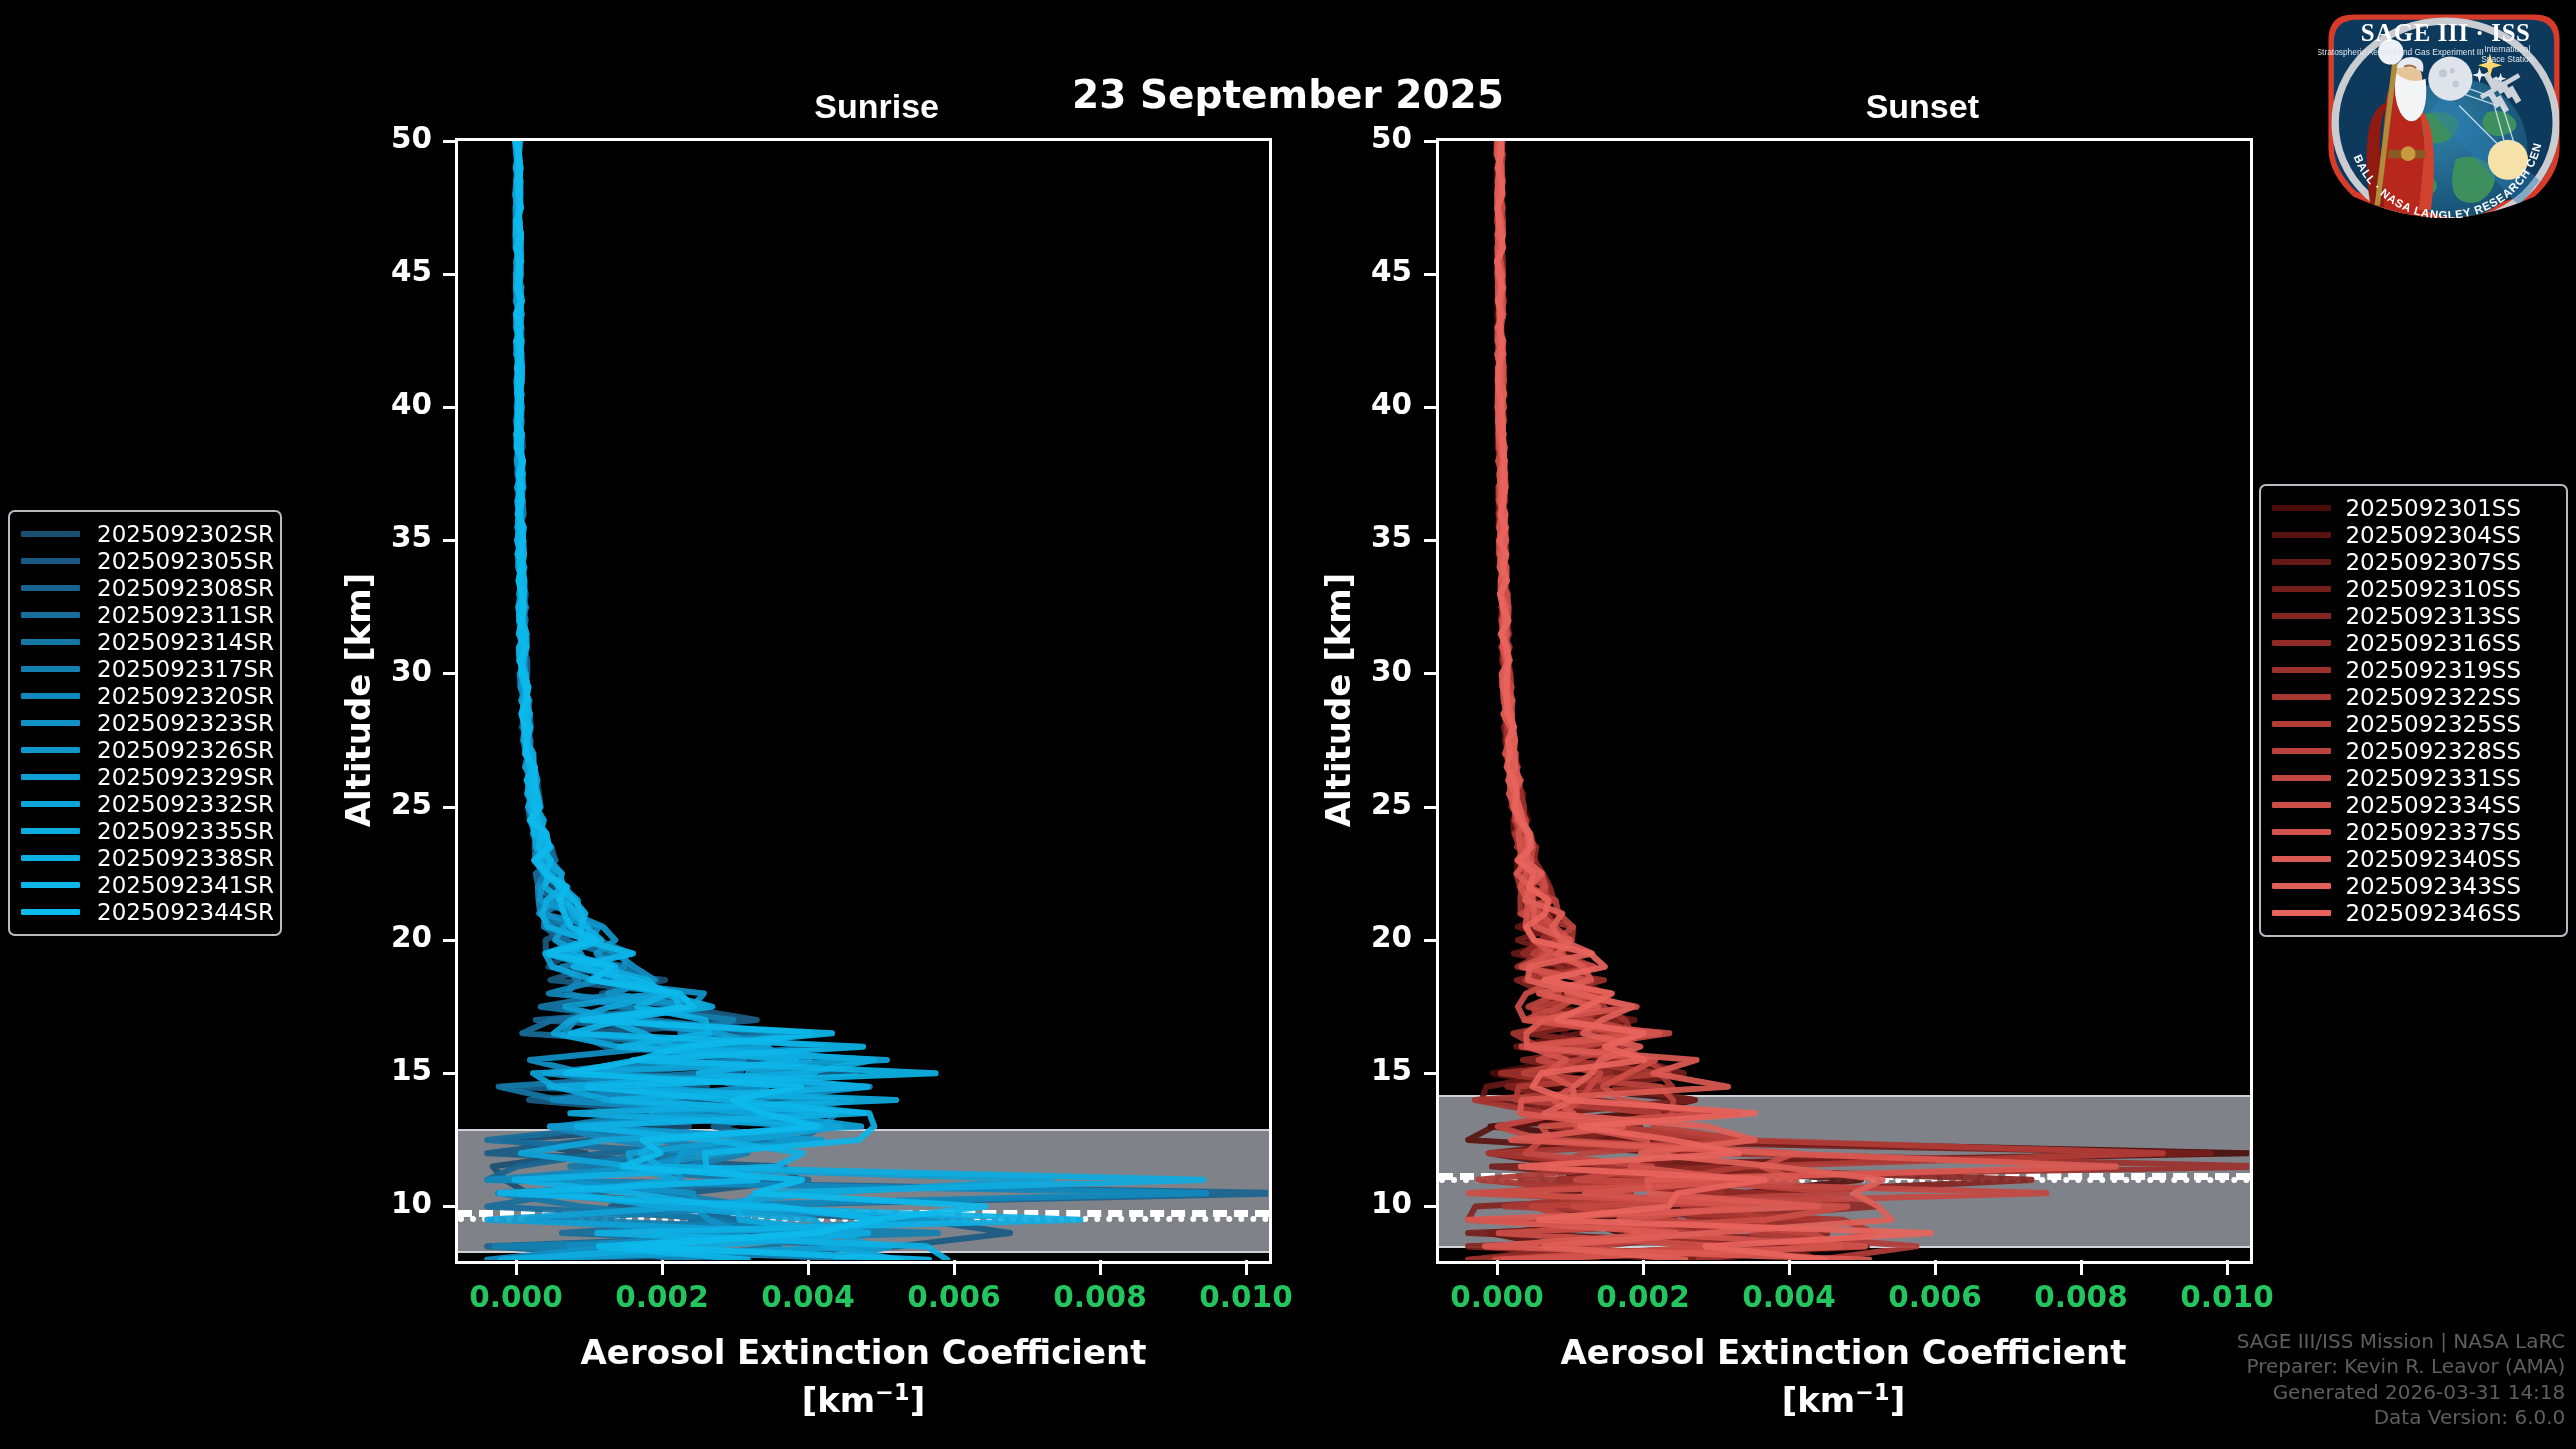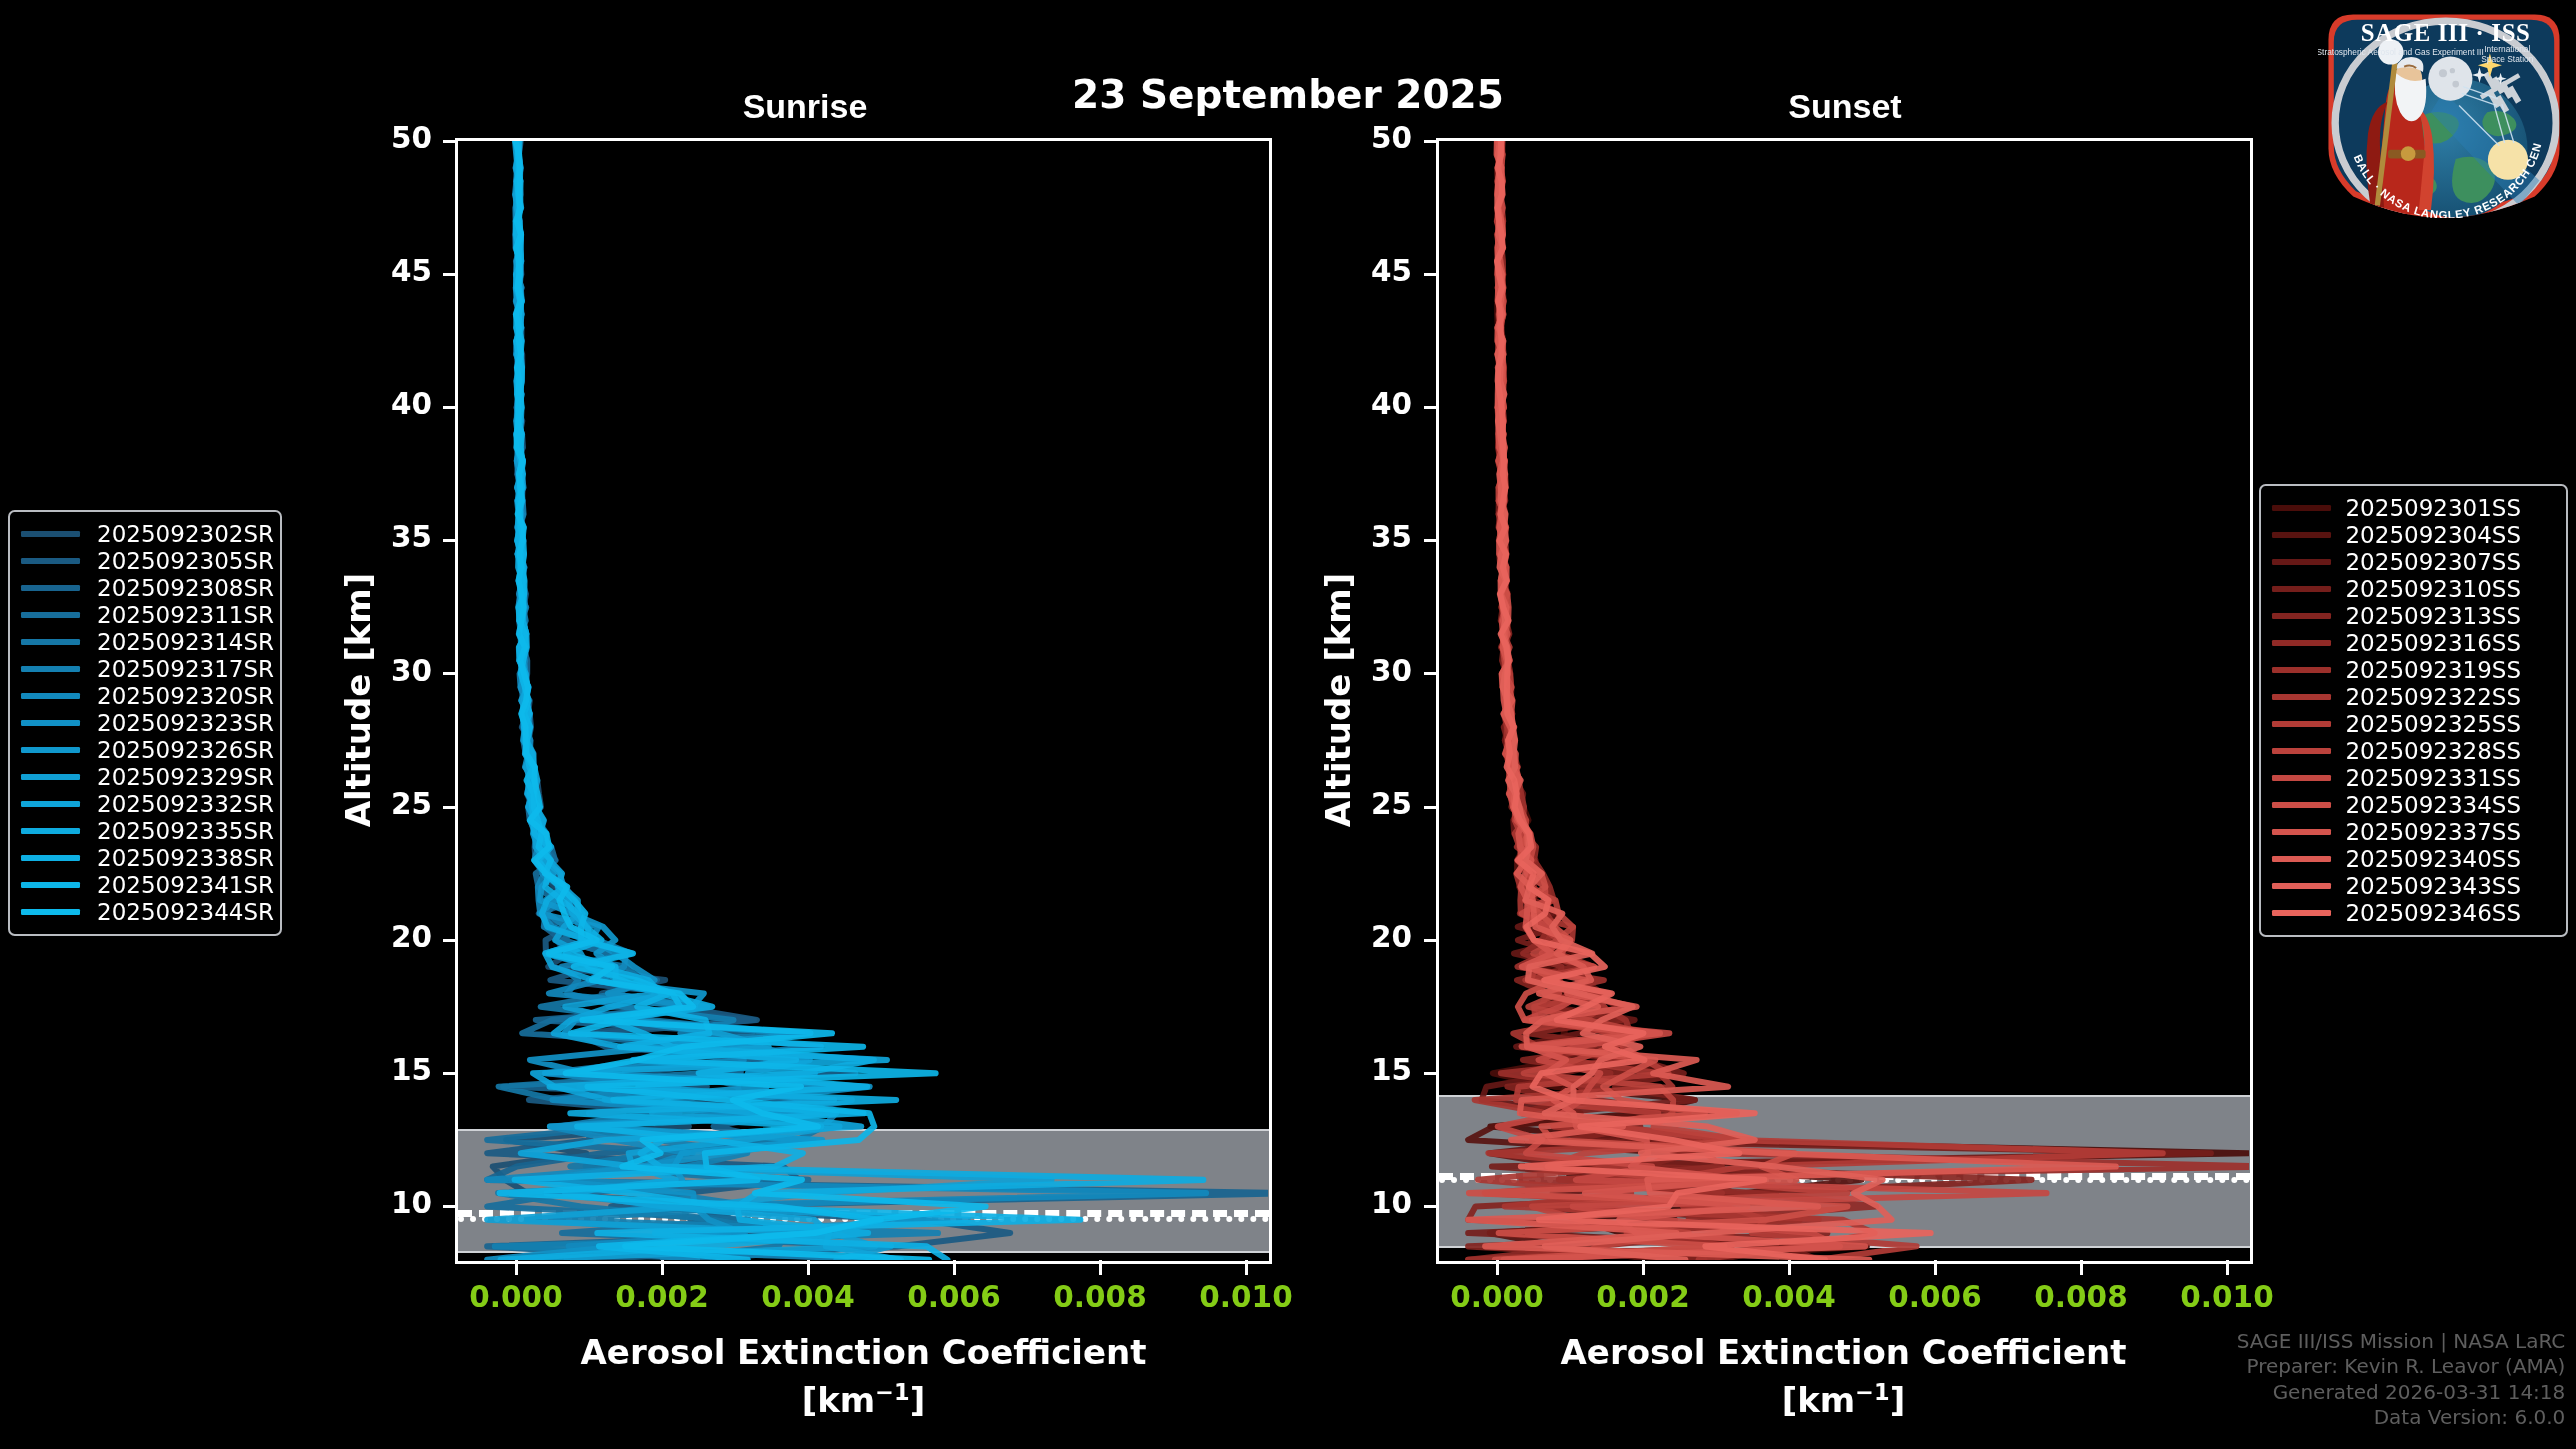--- a/index.html
+++ b/index.html
@@ -30,21 +30,21 @@
     color: #ffffff;
     font-weight: 700;
     font-size: 39px;
     white-space: nowrap;
   }
   .panel-heading {
     color: #ffffff;
     font-family: "Liberation Sans", sans-serif;
     font-weight: 700;
     font-size: 34px;
-    text-align: center;
+    text-align: right;
     white-space: nowrap;
   }
 
   
   .plot-frame {
     border: 3.4px solid #ffffff;
     background: #000000;
     box-sizing: border-box;
     overflow: hidden;
   }
@@ -68,21 +68,21 @@
   
   .ytick { position: absolute; width: 14.8px; height: 2.7px; background: #ffffff; }
   .ytick-label {
     position: absolute; color: #ffffff;
     font-family: "DejaVu Sans", sans-serif;
     font-weight: 700; font-size: 29.5px;
     text-align: right; white-space: nowrap;
   }
   .xtick { position: absolute; width: 2.7px; height: 14.8px; background: #ffffff; }
   .xtick-label {
-    position: absolute; color: #84cc16;
+    position: absolute; color: #22c55e;
     font-family: "DejaVu Sans", sans-serif;
     font-weight: 700; font-size: 29.5px;
     text-align: center; white-space: nowrap;
   }
   .axis-label-x {
     position: absolute; color: #ffffff;
     font-family: "DejaVu Sans", sans-serif;
     font-weight: 700; font-size: 34px;
     text-align: center; white-space: nowrap;
   }

